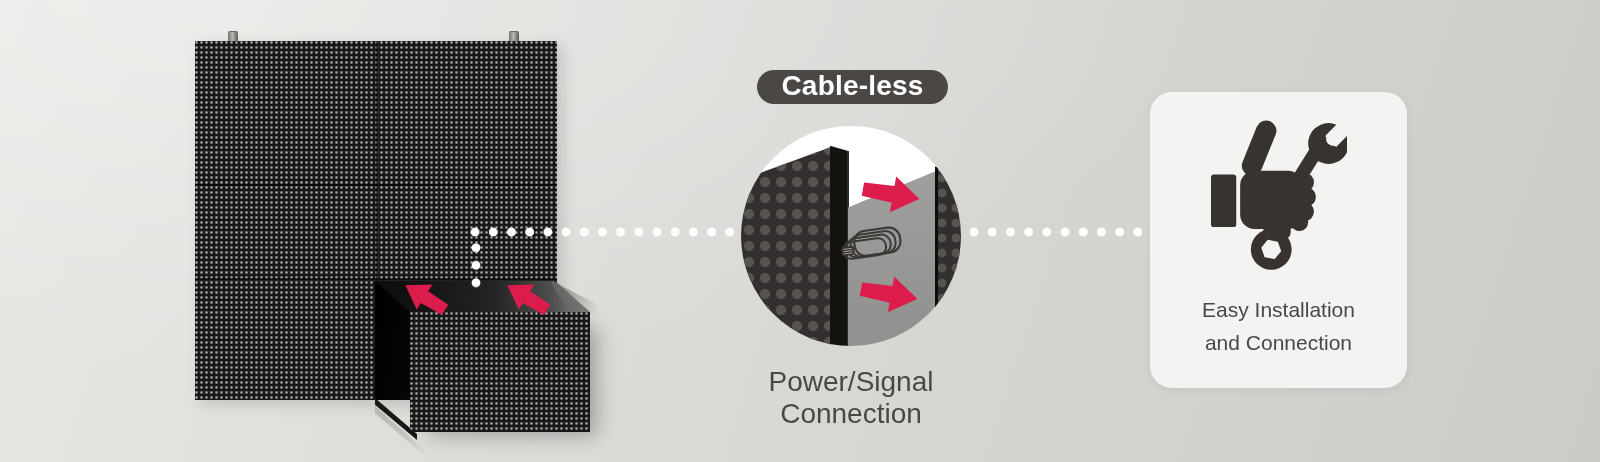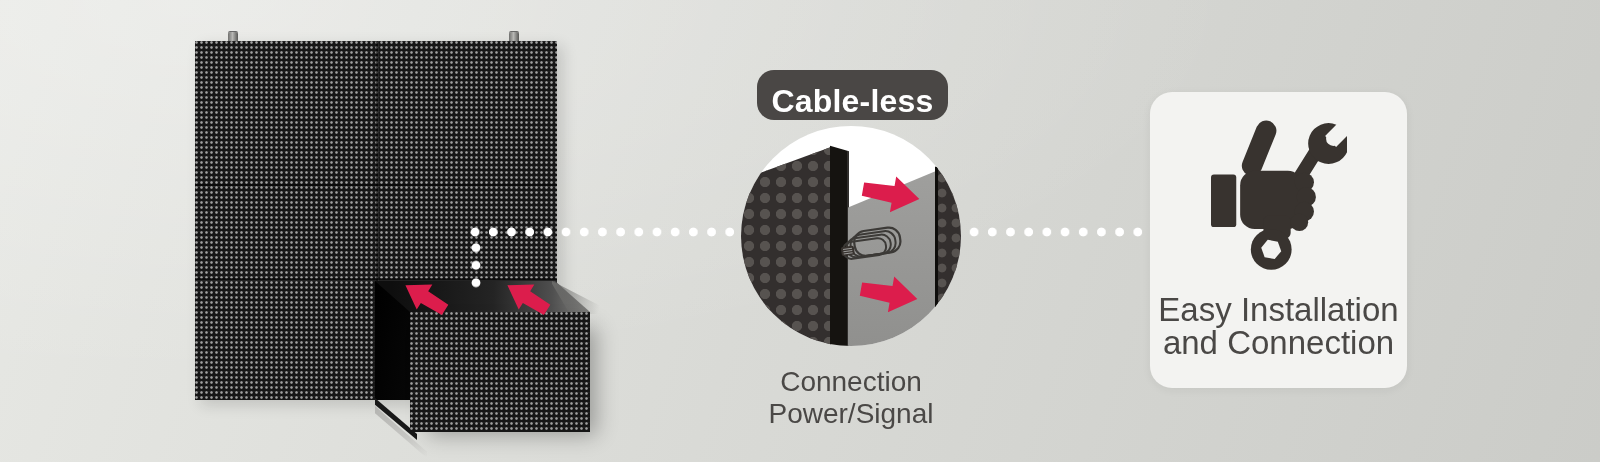--- a/index.html
+++ b/index.html
@@ -55,23 +55,23 @@
   .module-arrow.a1{left:400px;top:278px;}
   .module-arrow.a2{left:502px;top:278px;}
 
   
   .dots{position:absolute;background-image:radial-gradient(circle,var(--dotted-line) 4px,rgba(255,255,255,0) 4.8px);}
   .dots-h1{left:466px;top:224px;width:272px;height:16px;background-size:18.2px 16px;}
   .dots-v {left:468px;top:239px;width:16px;height:54px;background-size:16px 17.5px;}
   .dots-h2{left:965px;top:224px;width:182px;height:16px;background-size:18.2px 16px;}
 
   
-  .badge{position:absolute;left:757px;top:70px;width:191px;height:50px;border-radius:17px;
-       background:var(--badge-background);display:flex;align-items:flex-end;justify-content:center;
-       color:#fff;font-size:32px;font-weight:bold;letter-spacing:.2px;}
+  .badge{position:absolute;left:757px;top:70px;width:191px;height:34px;border-radius:17px;
+       background:var(--badge-background);display:flex;align-items:flex-start;justify-content:center;
+       color:#fff;font-size:28px;font-weight:bold;letter-spacing:.2px;}
 
   
   .circle{position:absolute;left:741px;top:126px;width:220px;height:220px;border-radius:50%;
        overflow:hidden;background:#fff;}
   .polka{background-color:#332f2e;
        background-image:radial-gradient(circle at 8px 8px,#575350 4.7px,rgba(0,0,0,0) 5.5px);
        background-size:16px 16px;}
   .c-left{position:absolute;left:0;top:0;width:90px;height:220px;
        clip-path:polygon(0 24.5%,100% 9.5%,100% 100%,0 100%);}
   .c-edge{position:absolute;left:89px;top:0;width:19px;height:220px;background:#151310;
@@ -94,21 +94,21 @@
   
   .caption{position:absolute;color:var(--text);text-align:center;font-size:28px;line-height:32px;}
   .caption-connection{left:726px;top:366px;width:250px;}
   .caption span{display:block;}
 
   
   .card{position:absolute;left:1150px;top:92px;width:257px;height:296px;border-radius:22px;
        background:var(--card-background);box-shadow:0 2px 10px rgba(0,0,0,.06);}
   .card-icon{position:absolute;left:50%;top:20px;transform:translateX(-50%);}
   .card-caption{position:absolute;left:0;top:201px;width:100%;text-align:center;
-       color:var(--text);font-size:33px;line-height:33px;}
+       color:var(--text);font-size:21px;line-height:33px;}
   .fill-red{fill:var(--accent-red);}
   .fill-dark{fill:var(--icon-dark);}
   .fill-card{fill:var(--card-background);}
   .stroke-dark{stroke:#3c3a37;fill:none;}
 </style>
 </head>
 <body>
 
 <div class="stage">
 
@@ -160,22 +160,22 @@
         <rect class="stroke-dark" stroke-width="2" x="12" y="9" width="45" height="22" rx="10"></rect>
         <rect class="stroke-dark" stroke-width="2" x="8" y="12" width="44" height="19" rx="9"></rect>
         <rect class="stroke-dark" stroke-width="2" x="4" y="15" width="43" height="17" rx="8"></rect>
         <rect class="fill-dark" x="2" y="19" width="13" height="9" rx="2"></rect>
         <path d="M4 21.5h9 M4 23.8h9 M4 26.1h9" stroke="#9a9a98" stroke-width="1"></path>
       </g>
     </svg>
   </div>
 
   <div class="caption caption-connection">
+    <span>Power/Signal</span>
     <span>Connection</span>
-    <span>Power/Signal</span>
   </div>
 
   <div class="card">
     <svg class="card-icon" width="136" height="166" viewBox="0 0 140 170">
       <g class="fill-dark">
 
         <rect x="0" y="64" width="26" height="54" rx="3"></rect>
 
         <rect x="20" y="26" width="60" height="21" rx="10.5" transform="rotate(-68 50 37)"></rect>
 

